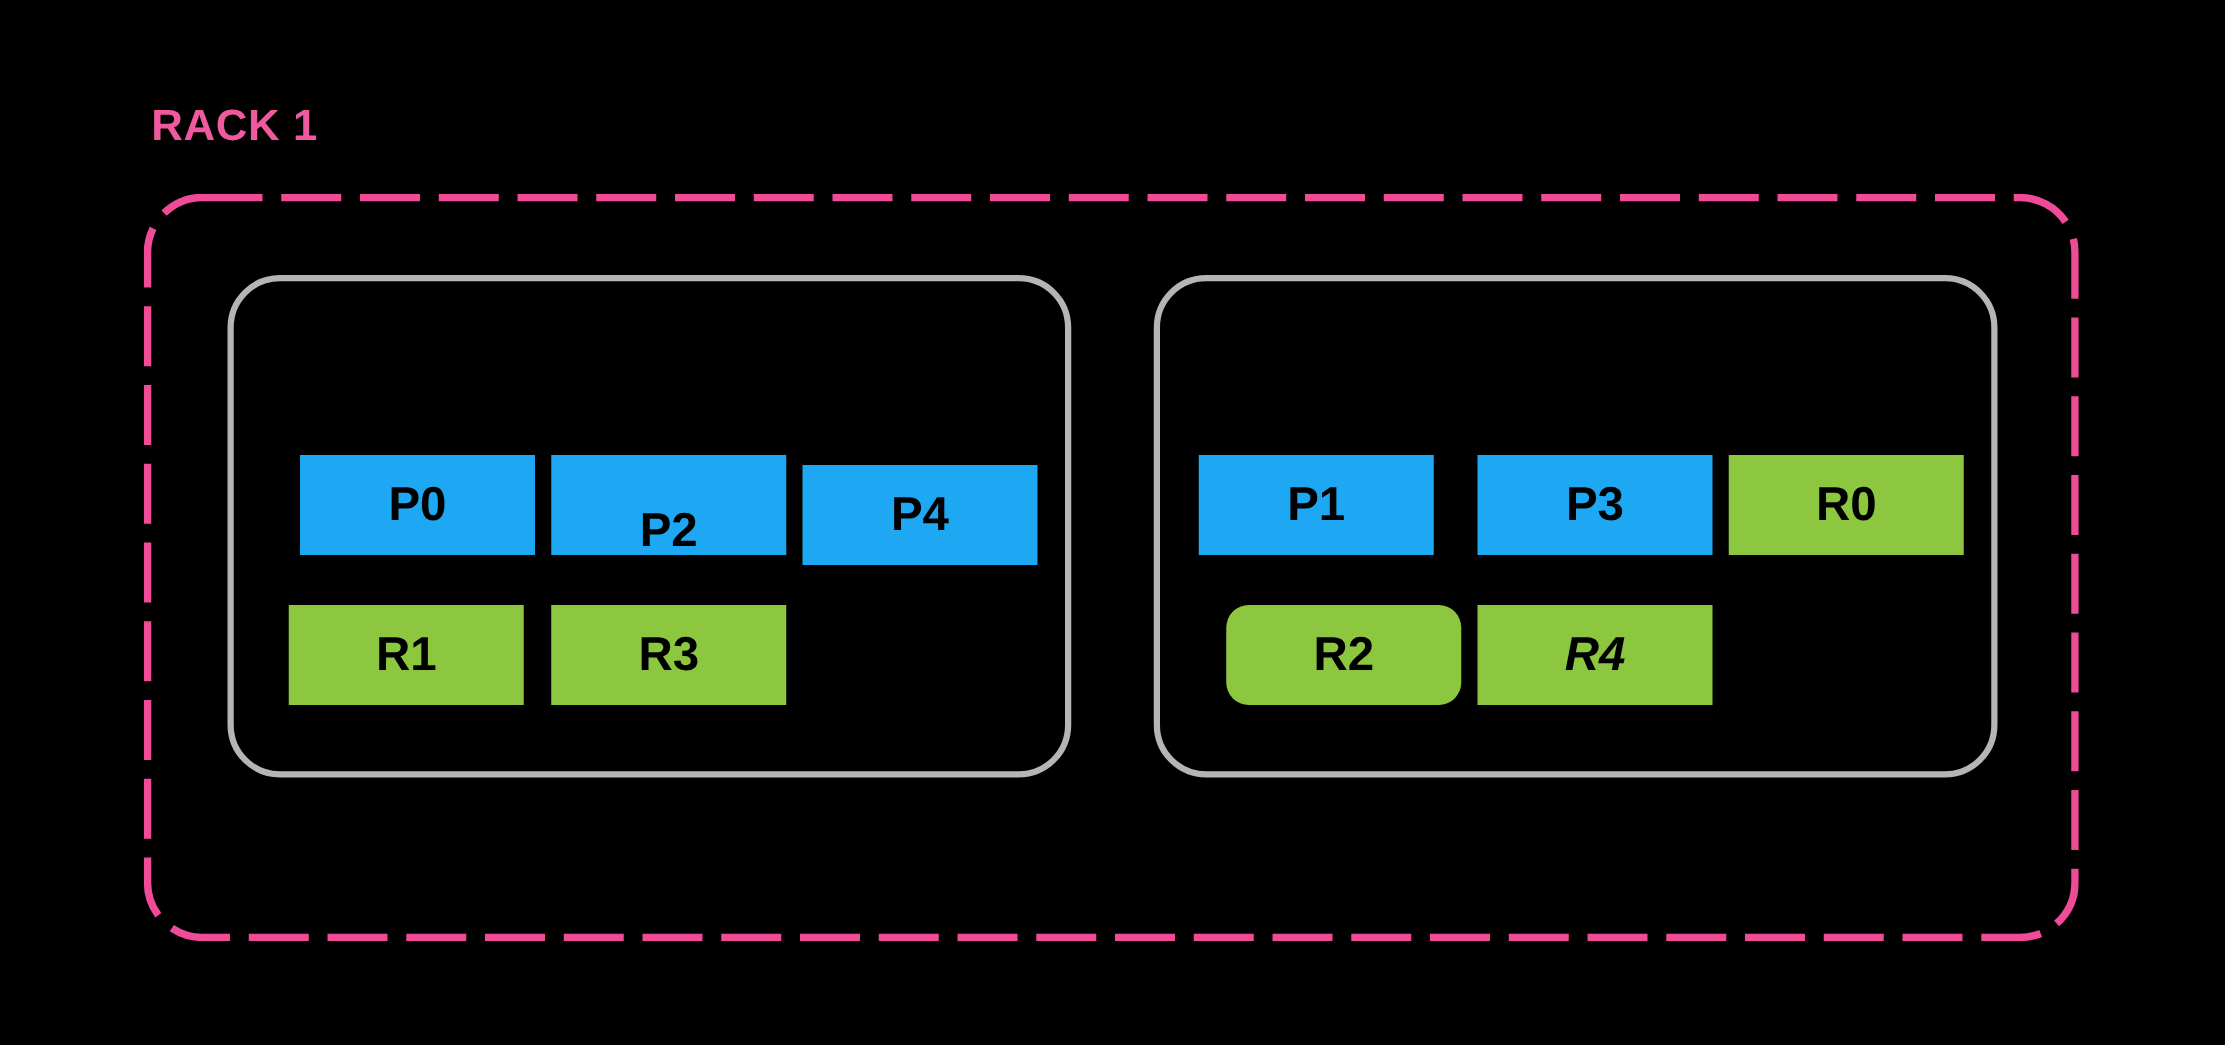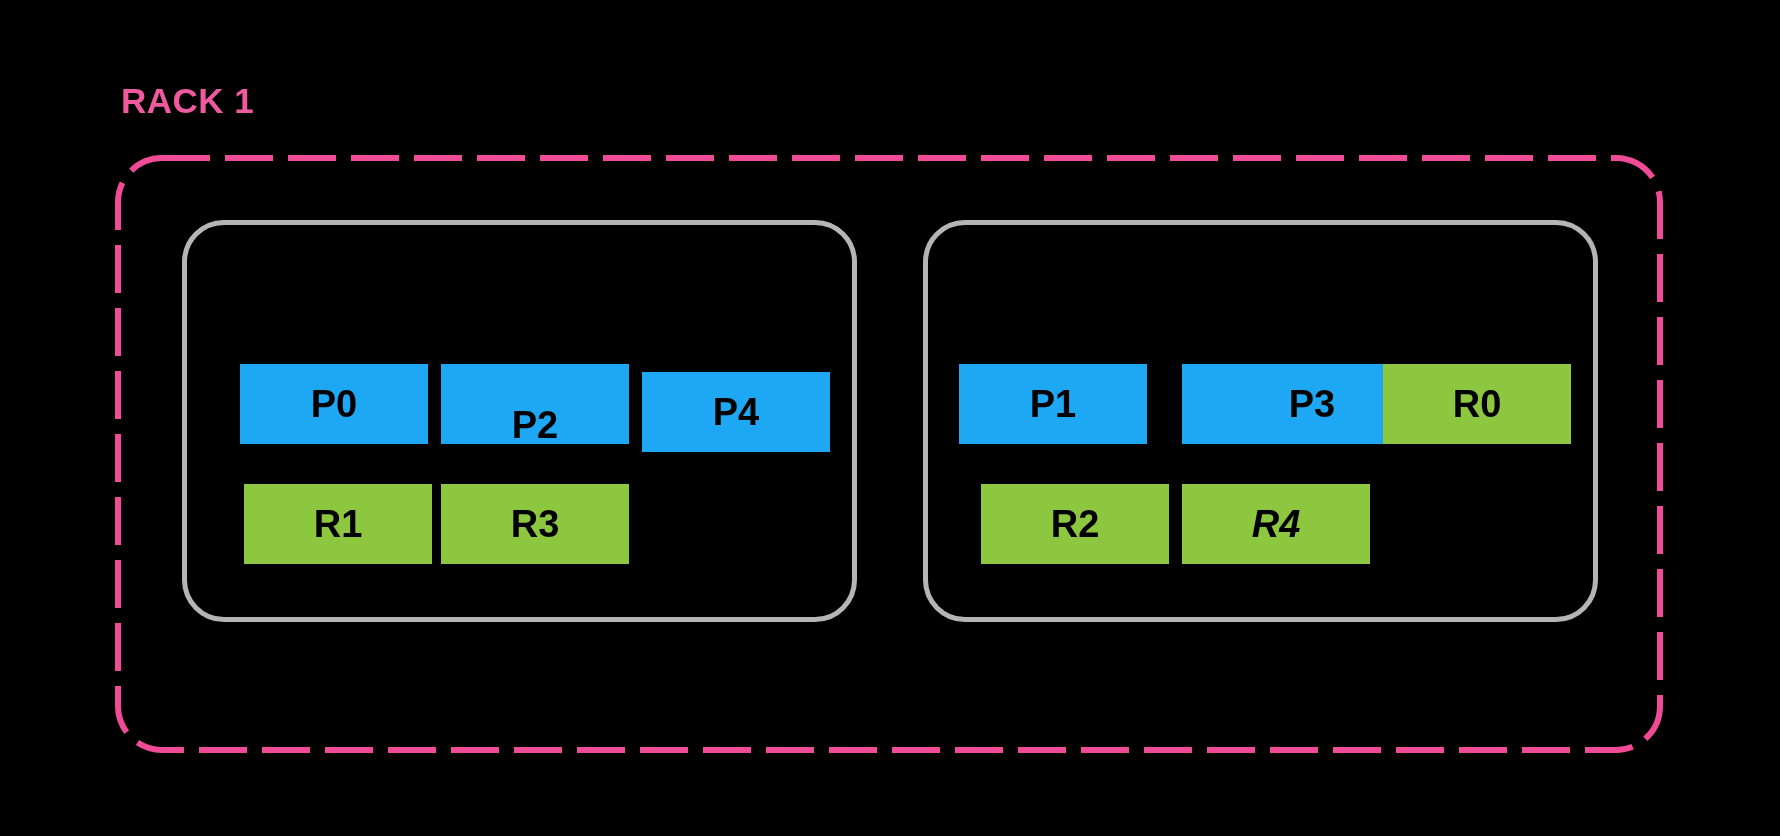--- a/index.html
+++ b/index.html
@@ -62,26 +62,26 @@
     font-weight: 700;
     color: var(--c-slot-text, #000);
     line-height: 1;
   }
   .slot[data-role="primary"] { background: var(--c-primary-fill, #1ea7f2); }
   .slot[data-role="replica"] { background: var(--c-replica-fill, #8dc63f); }
   
   .pos-a1 { left: 240px;  top: 364px; }
   .pos-a2 { left: 441px;  top: 364px; align-items: flex-end; }
   .pos-a3 { left: 642px;  top: 372px; }
-  .pos-a4 { left: 244px;  top: 484px; justify-content: center; }
+  .pos-a4 { left: 231px;  top: 484px; justify-content: center; }
   .pos-a5 { left: 441px;  top: 484px; text-align: center; }
   .pos-b1 { left: 959px;  top: 364px; }
-  .pos-b2 { left: 1182px; top: 364px; padding-left: 36px; }
+  .pos-b2 { left: 1182px; top: 364px; }
   .pos-b3 { left: 1383px; top: 364px; text-align: right; }
-  .pos-b4 { left: 981px;  top: 484px; }
+  .pos-b4 { left: 981px;  top: 484px; border-radius: 18px; }
   .pos-b5 { left: 1182px; top: 484px; font-style: italic; }
 </style>
 </head>
 <body>
 
 <div class="stage">
 
   <div class="rack-title">RACK 1</div>
 
   <svg class="rack-boundary" viewBox="0 0 1548 598" xmlns="http://www.w3.org/2000/svg" aria-hidden="true">

